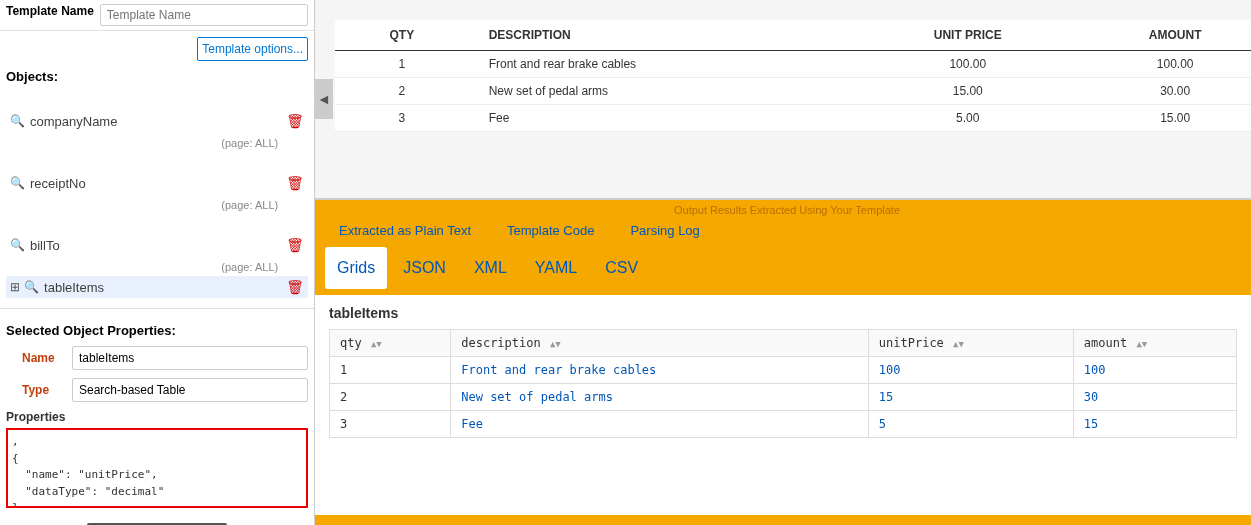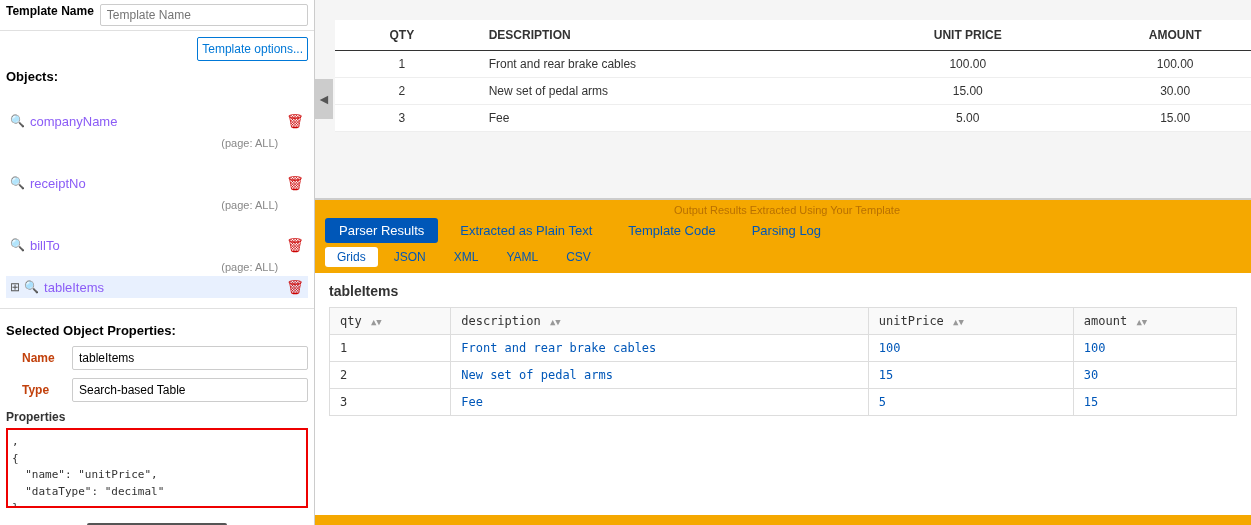--- a/index.html
+++ b/index.html
@@ -72,21 +72,21 @@
     }
     .obj-icon {
       color: #555;
       font-size: 12px;
       width: 16px;
       text-align: center;
     }
     .obj-name {
       flex: 1;
       font-size: 13px;
-      color: #8b5cf6;
+      color: #404040;
     }
     .obj-page {
       font-size: 11px;
       color: #888;
       margin-right: 4px;
       margin-top: 44px;
     }
     .obj-delete {
       color: #c00;
       font-size: 14px;
@@ -282,22 +282,22 @@
       border-radius: 3px;
     }
 
     .results-subtabs-row {
       display: flex;
       align-items: center;
       padding: 0 10px 6px 10px;
       gap: 4px;
     }
     .results-subtab {
-      padding: 3px 12px;
-      font-size: 12px;
+      padding: 12px 12px;
+      font-size: 16px;
       cursor: pointer;
       border-radius: 2px;
       color: #0057b8;
       background: transparent;
       border: none;
     }
     .results-subtab.active {
       background: #fff;
       color: #0057b8;
       border-radius: 3px;
@@ -463,21 +463,20 @@
     <td>15.00</td>
   </tr>
         </tbody>
     </table>
   </div>
 
   <div class="results-area">
     <div class="results-header-text">Output Results Extracted Using Your Template</div>
 
     <div class="results-tabs-row">
-      <button class="results-tab active">Parser Results</button>
       <button class="results-tab">Extracted as Plain Text</button>
       <button class="results-tab">Template Code</button>
       <button class="results-tab">Parsing Log</button>
     </div>
 
     <div class="results-subtabs-row">
       <button class="results-subtab active">Grids</button>
       <button class="results-subtab">JSON</button>
       <button class="results-subtab">XML</button>
       <button class="results-subtab">YAML</button>

